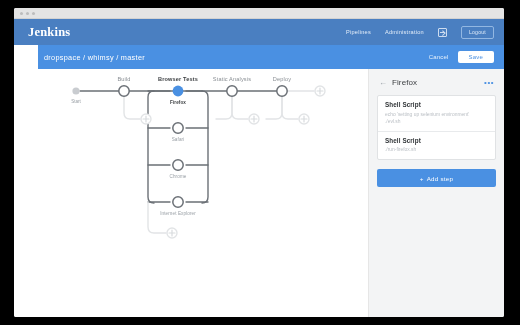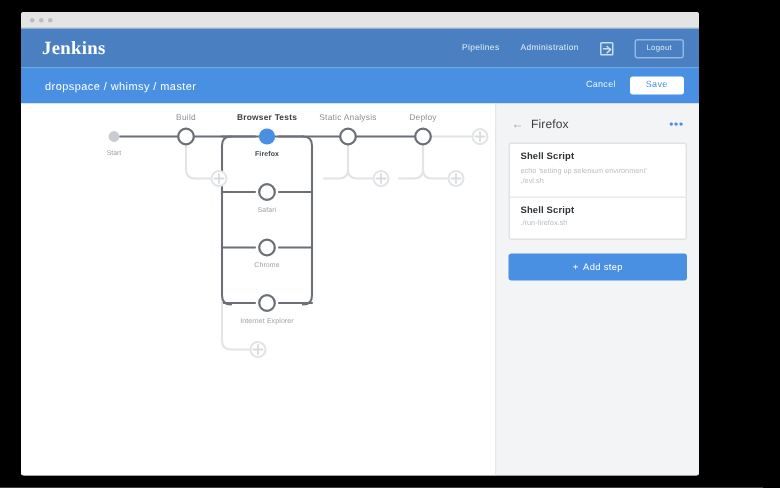--- a/index.html
+++ b/index.html
@@ -9,21 +9,21 @@
     height: 325px;
     background: #000;
     font-family: "Liberation Sans", sans-serif;
     overflow: hidden;
   }
 
   .screen {
     position: absolute;
     left: 14px;
     top: 8px;
-    width: 452px;
+    width: 490px;
     height: 309px;
     background: #ffffff;
     border-radius: 2px;
     overflow: hidden;
     box-shadow: 0 0 0 1px rgba(0,0,0,0.12);
   }
 
   
   .chrome {
     height: 11px;
@@ -97,21 +97,22 @@
     padding: 2.5px 7px;
     letter-spacing: 0.2px;
   }
 
   
   .subbar {
     height: 24px;
     background: #4a90e2;
     display: flex;
     align-items: center;
-    padding: 0 10px 0 16px;
+    padding: 0 10px 0 6px;
+    margin-left: 24px;
   }
   .breadcrumb {
     font-size: 7.3px;
     color: #ffffff;
     letter-spacing: 0.3px;
   }
   .subbar-actions {
     margin-left: auto;
     display: flex;
     align-items: center;

